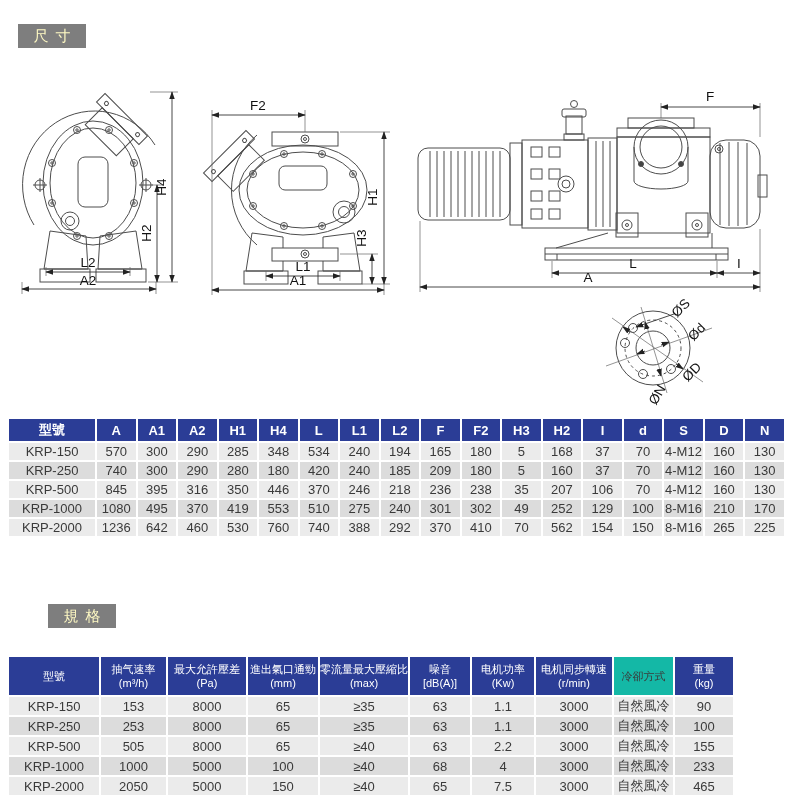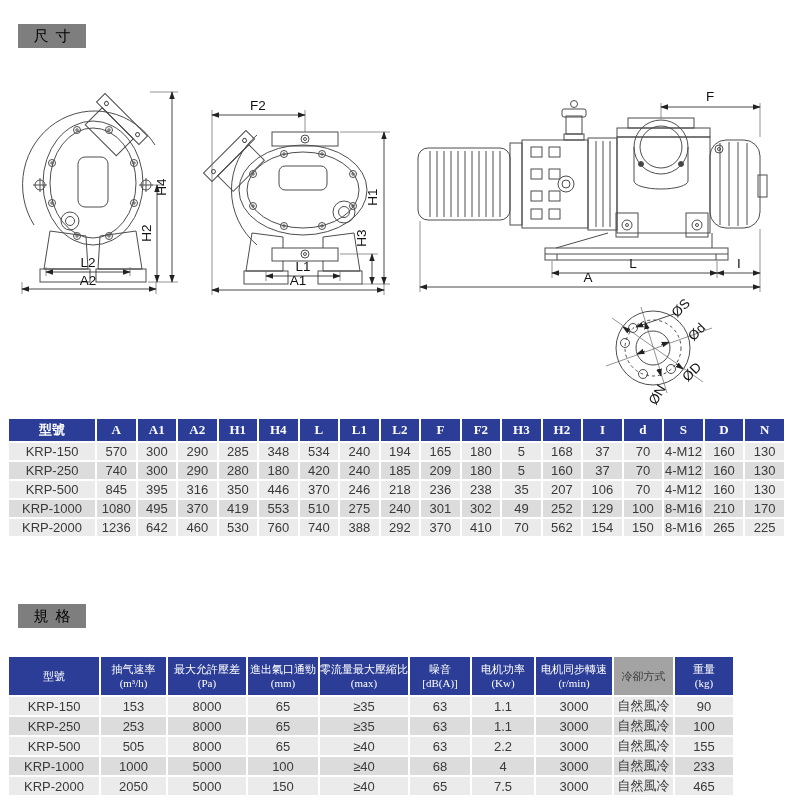--- a/index.html
+++ b/index.html
@@ -3,50 +3,50 @@
 <meta charset="utf-8">
 <style>
   * { margin:0; padding:0; box-sizing:border-box; }
   html,body { background:#fff; }
   .page {
     position:relative; width:790px; height:810px; background:#fff;
     font-family:"Liberation Sans", sans-serif; overflow:hidden;
   }
   .badge {
     position:absolute; left:18px; width:68px; height:24px;
-    background:var(--badge-gray,#7e7e7e); color:#000000; font-size:15px;
+    background:var(--badge-gray,#7e7e7e); color:#fef9c3; font-size:15px;
     display:flex; align-items:center; justify-content:center;
     letter-spacing:7px; padding-left:7px;text-align:center;
   }
   #badge-dim  { top:24px; }
-  #badge-spec { top:604px; }
+  #badge-spec { top:604px;margin-left:30px; }
 
   .drawings { position:absolute; left:0; top:85px; width:790px; height:333px; }
   .drawings svg { display:block; }
   .art   { stroke:#4d4d4d; stroke-width:1; fill:none; }
   .dims  { stroke:#333;   stroke-width:0.9; fill:none; }
   .ext   { stroke:#666;   stroke-width:0.7; }
   .dimtext text {
     font-family:"Liberation Sans", sans-serif; font-size:13.5px;
     fill:#111; stroke:none; text-anchor:middle;
   }
 
   table {
     position:absolute; border-collapse:separate; border-spacing:2px;
     table-layout:fixed; background:#fff;
   }
   #dim-table  { left:7px; top:417px; width:779px; }
   #spec-table { left:7px; top:655px; width:728px; }
   th {
     background:var(--header-blue,#2b3d96); color:#fff; text-align:center;
-    vertical-align:middle; overflow:hidden; white-space:nowrap; padding:0;font-family:Liberation Serif, serif;
+    vertical-align:middle; overflow:hidden; white-space:nowrap; padding:0;
   }
   #dim-table th  { font-size:13px; font-weight:bold; height:22px; }
   #spec-table th { font-size:11px; font-weight:normal; height:38px; line-height:1.3; }
-  #spec-table th.light { background:#a3a3a3; color:#3a3a3a; }
+  #spec-table th.light { background:#14b8a6; color:#3a3a3a; }
   td {
     background:var(--row-light,#ebebeb); color:#3a3a3a; font-size:13px;
     text-align:center; vertical-align:middle; padding:0; overflow:hidden; white-space:nowrap;
   }
   #dim-table td  { height:17px; }
   #spec-table td { height:18px; }
   tr.alt td { background:var(--row-alt,#dcdcdc); }
 </style>
 </head>
 <body>

